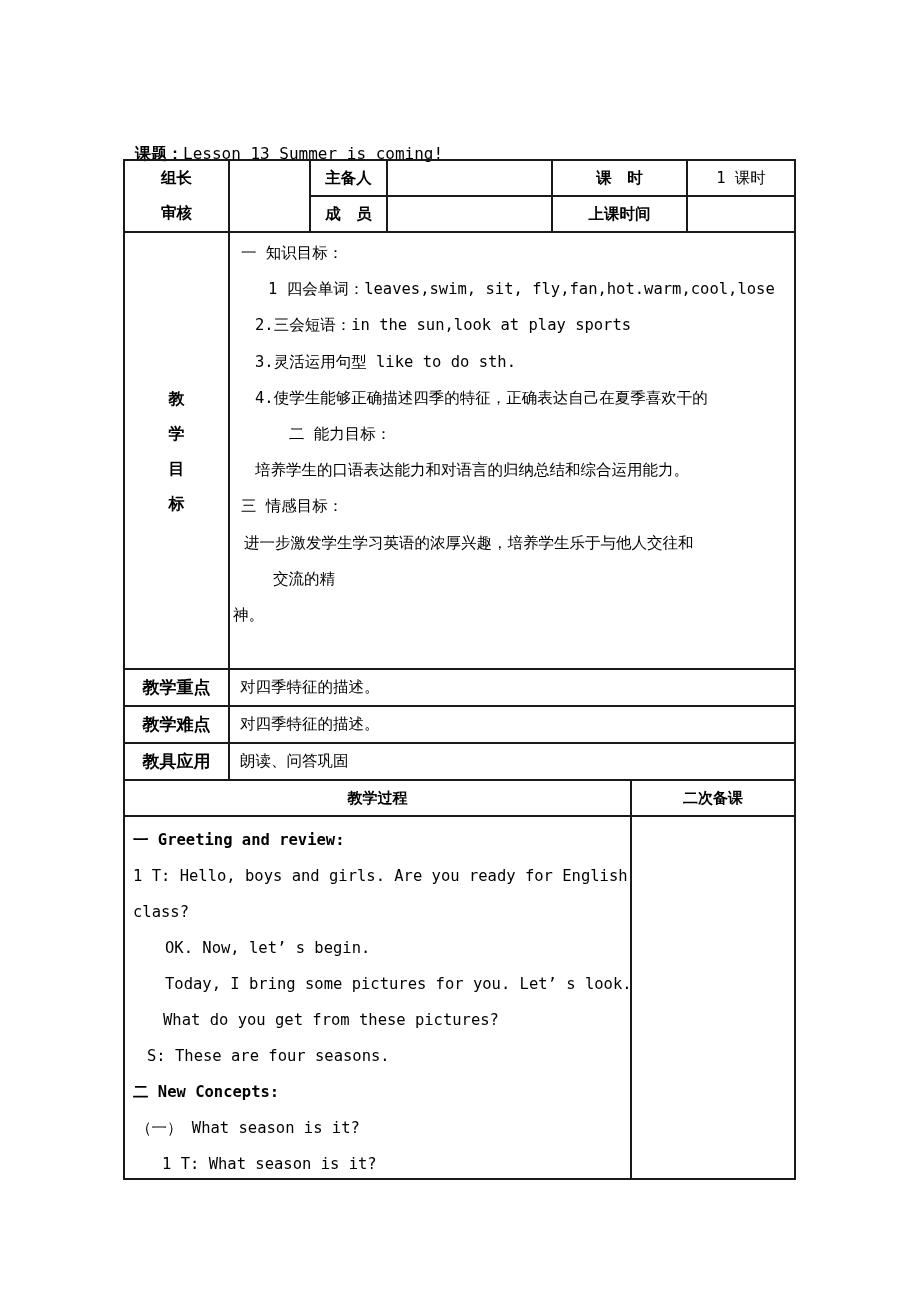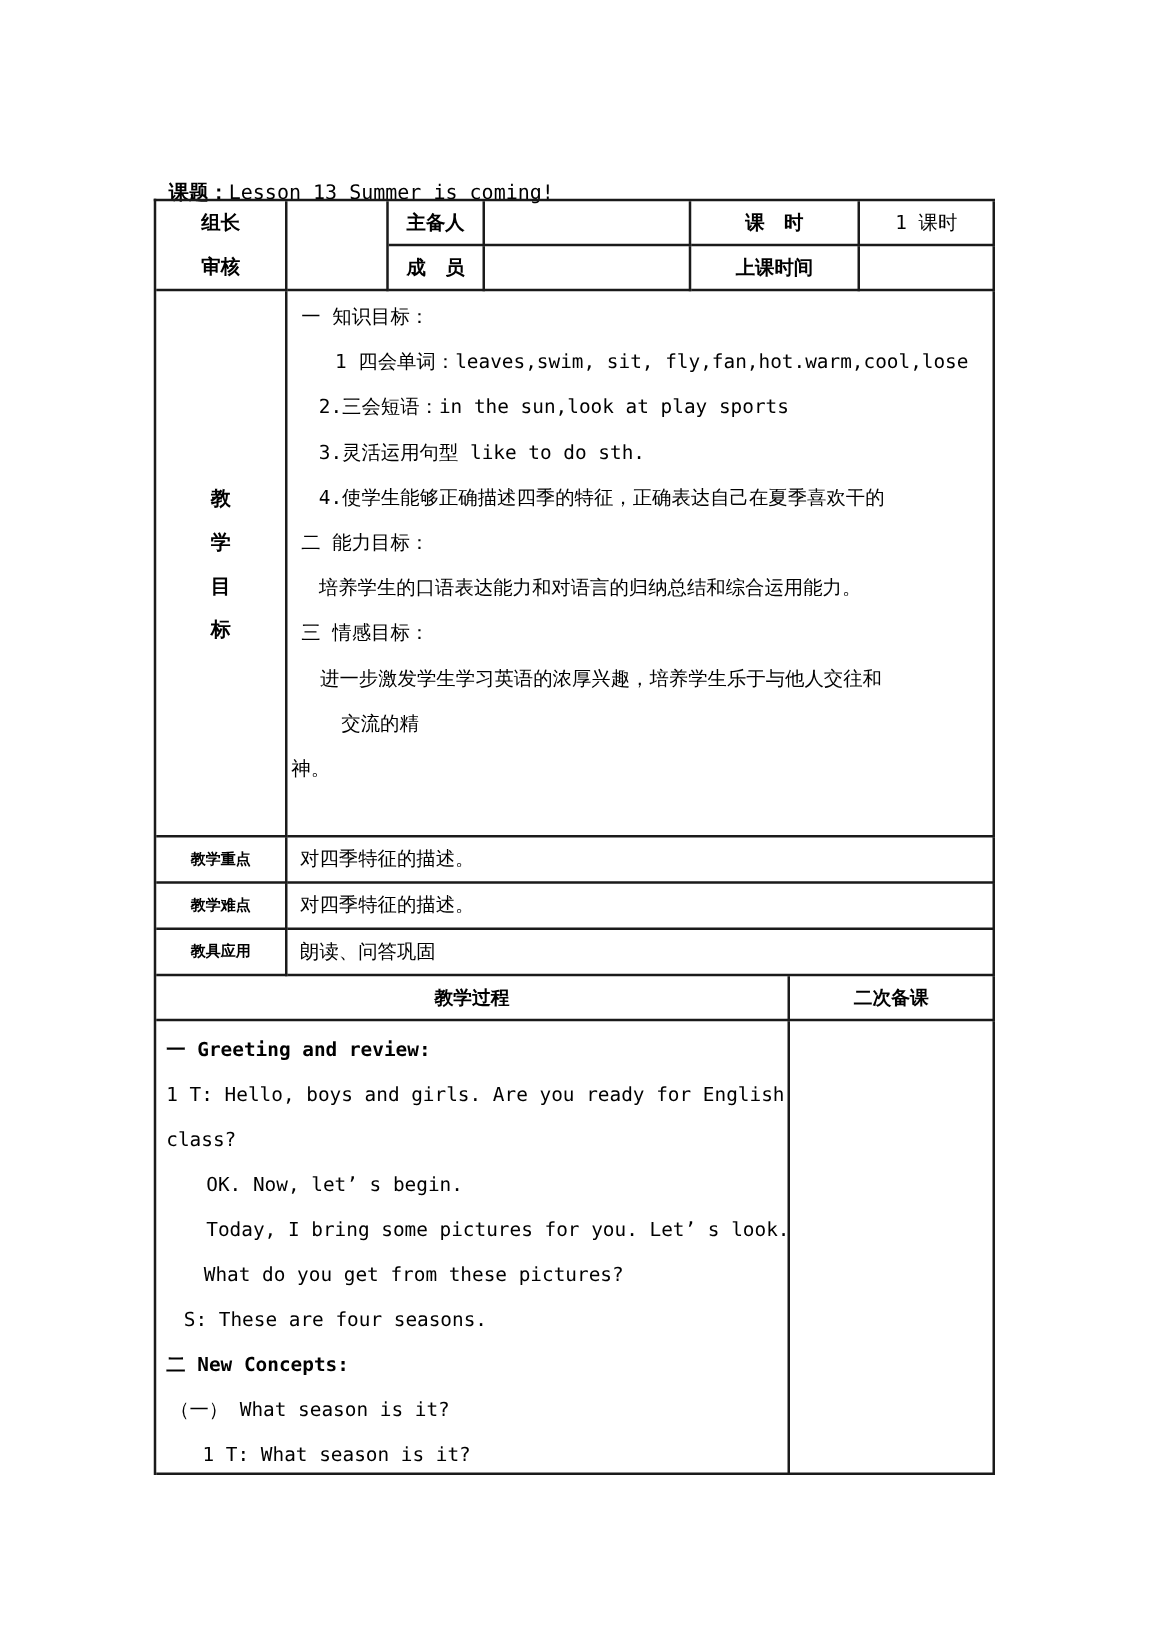--- a/index.html
+++ b/index.html
@@ -25,21 +25,21 @@
   .twoline { display:flex; flex-direction:column; }
   .twoline > div { flex:1; display:flex; align-items:center; justify-content:center; }
   
   .s2 { grid-template-columns:105px 566px; grid-template-rows:437px; }
   .goal-label { display:flex; flex-direction:column; align-items:center; justify-content:center; font-weight:bold; font-size:16px; }
   .goal-label div { line-height:35px; }
   .goal-content { padding-top:2px; }
   .goal-content .line { line-height:36.2px; white-space:nowrap; }
   
   .s3 { grid-template-columns:105px 566px; grid-auto-rows:37px; }
-  .sum-label { font-weight:bold; font-size:12px; }
+  .sum-label { font-weight:bold; font-size:17px; }
   .sum-content { display:flex; align-items:center; padding-left:10px; white-space:nowrap; }
   
   .s4 { grid-template-columns:507px 164px; grid-template-rows:36px; }
   .s5 { grid-template-columns:507px 164px; grid-template-rows:363px; }
   .hdr { font-weight:bold; font-size:15px; }
   .proc-content { padding-top:5px; }
   .proc-content .line { line-height:36px; white-space:nowrap; }
 </style>
 </head>
 <body>
@@ -76,24 +76,24 @@
           <div>目</div>
           <div>标</div>
         </div>
       <div class="cell goal-content">
 
       <div class="line" style="padding-left: 11px;">一 知识目标：</div>
           <div class="line" style="padding-left: 38px;">1 四会单词：leaves,swim, sit, fly,fan,hot.warm,cool,lose</div>
           <div class="line" style="padding-left: 25px;">2.三会短语：in the sun,look at play sports</div>
           <div class="line" style="padding-left: 25px;">3.灵活运用句型 like to do sth.</div>
           <div class="line" style="padding-left: 25px;">4.使学生能够正确描述四季的特征，正确表达自己在夏季喜欢干的</div>
-          <div class="line" style="padding-left: 11px;">二 能力目标：</div>
+          <div class="line" style="padding-left: 11px; margin-left: 48px;">二 能力目标：</div>
           <div class="line" style="padding-left: 25px;">培养学生的口语表达能力和对语言的归纳总结和综合运用能力。</div>
           <div class="line" style="padding-left: 11px;">三 情感目标：</div>
-          <div class="line" style="padding-left: 26px;">进一步激发学生学习英语的浓厚兴趣，培养学生乐于与他人交往和</div>
+          <div class="line" style="padding-left: 14px;">进一步激发学生学习英语的浓厚兴趣，培养学生乐于与他人交往和</div>
           <div class="line" style="padding-left: 43px;">交流的精</div>
           <div class="line" style="padding-left: 3px;">神。</div>
         </div>
     </div>
 
     <div class="grid s3">
 
         <div class="cell c-center sum-label">教学重点</div>
         <div class="cell sum-content">对四季特征的描述。</div>
 

